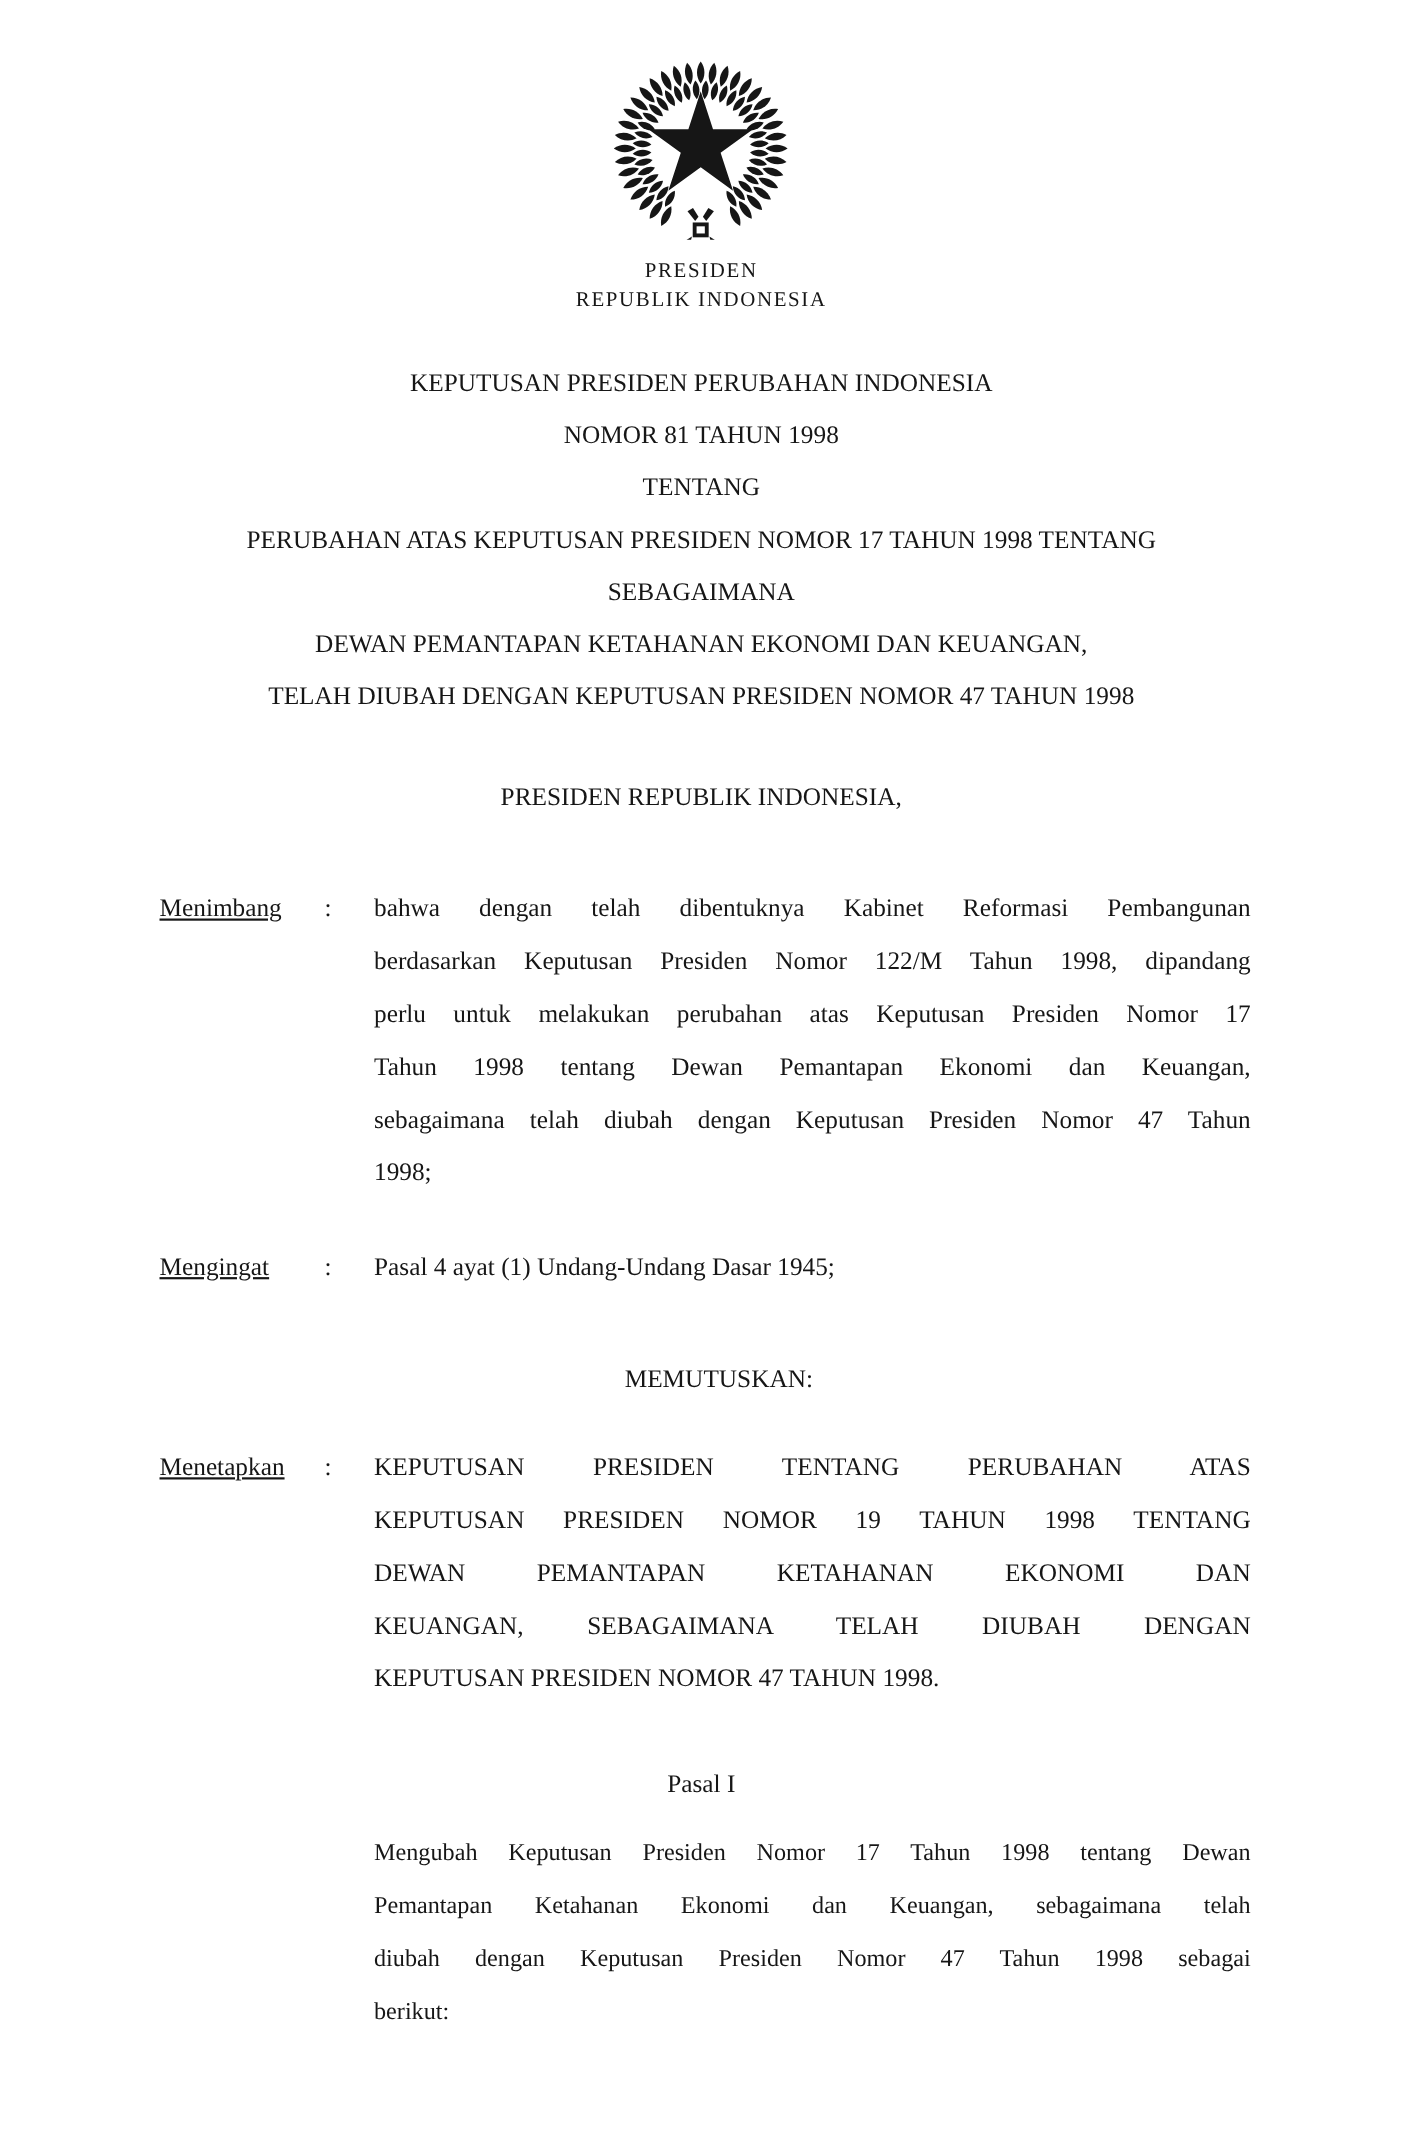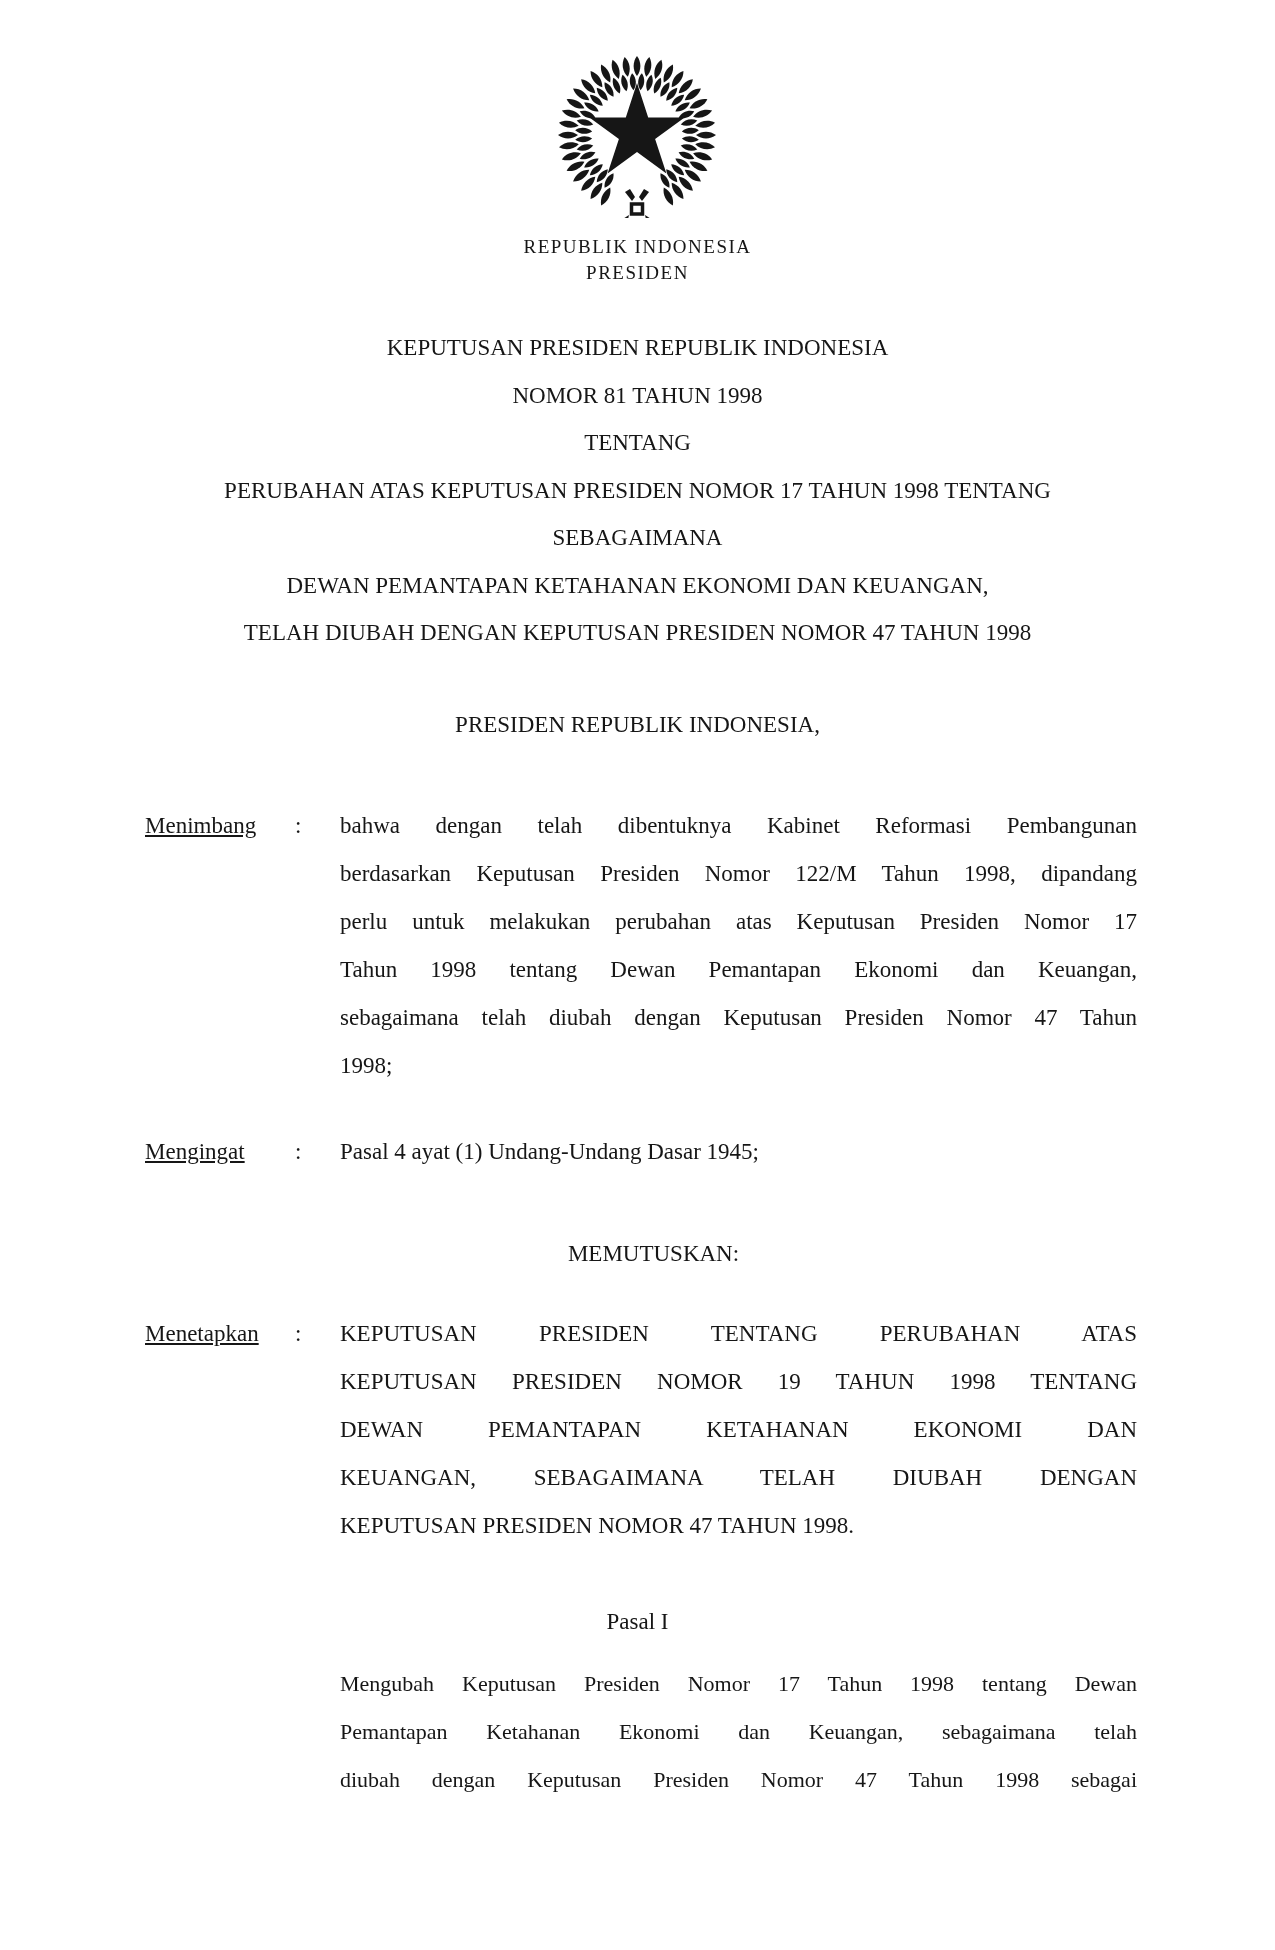--- a/index.html
+++ b/index.html
@@ -140,26 +140,26 @@
     <g fill="#161616">
       <path d="M-5,66 l-7,-9 5,-3 5,8 Z"></path>
       <path d="M5,66 l7,-9 -5,-3 -5,8 Z"></path>
       <rect x="-5.5" y="69" width="11" height="10" fill="none" stroke="#161616" stroke-width="3.5"></rect>
       <path d="M-8,80 L-25,91 L-11,93 Z"></path>
       <path d="M8,80 L25,91 L11,93 Z"></path>
     </g>
   </svg>
 
   <div class="seal-caption">
+    <div>PRESIDEN</div>
     <div>REPUBLIK INDONESIA</div>
-    <div>PRESIDEN</div>
   </div>
 
   <div class="doc-title">
-    <div class="tl">KEPUTUSAN PRESIDEN REPUBLIK INDONESIA</div>
+    <div class="tl">KEPUTUSAN PRESIDEN PERUBAHAN INDONESIA</div>
     <div class="tl">NOMOR 81 TAHUN 1998</div>
     <div class="tl">TENTANG</div>
     <div class="tl">PERUBAHAN ATAS KEPUTUSAN PRESIDEN NOMOR 17 TAHUN 1998 TENTANG</div>
     <div class="tl">SEBAGAIMANA</div>
     <div class="tl">DEWAN PEMANTAPAN KETAHANAN EKONOMI DAN KEUANGAN,</div>
     <div class="tl">TELAH DIUBAH DENGAN KEPUTUSAN PRESIDEN NOMOR 47 TAHUN 1998</div>
   </div>
 
   <div class="preamble-heading">PRESIDEN REPUBLIK INDONESIA,</div>
 
@@ -197,15 +197,16 @@
       <div class="lline">KEPUTUSAN PRESIDEN NOMOR 47 TAHUN 1998.</div>
     </div>
   </div>
 
   <div class="pasal-heading">Pasal I</div>
 
   <div class="pasal-body">
     <div class="jline">Mengubah Keputusan Presiden Nomor 17 Tahun 1998 tentang Dewan</div>
     <div class="jline">Pemantapan Ketahanan Ekonomi dan Keuangan, sebagaimana telah</div>
     <div class="jline">diubah dengan Keputusan Presiden Nomor 47 Tahun 1998 sebagai</div>
+    <div class="lline">berikut:</div>
   </div>
 
 </div>
 
 </body></html>

